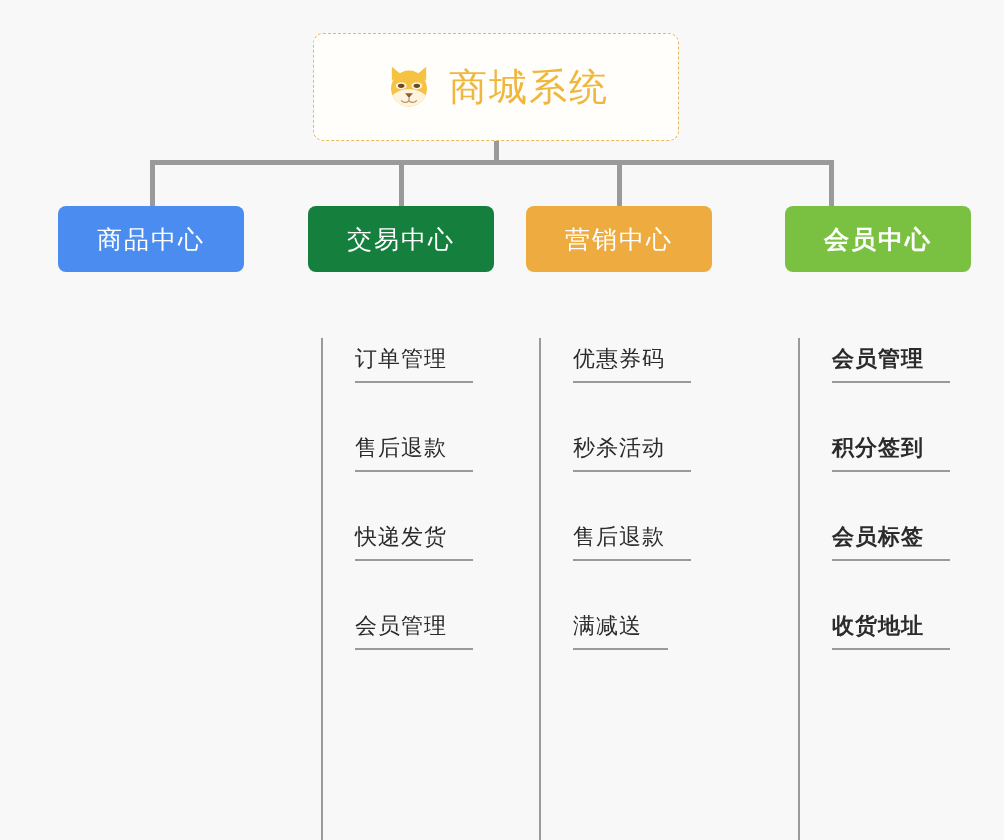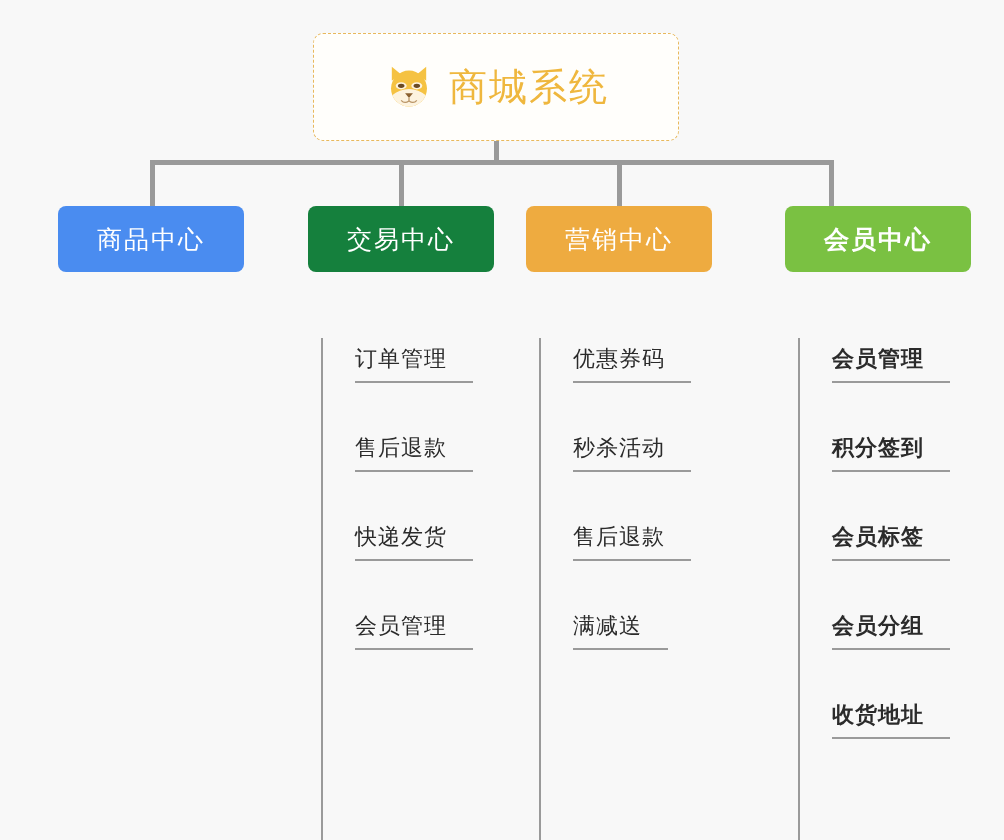--- a/index.html
+++ b/index.html
@@ -207,21 +207,18 @@
       <div class="leaf">
           <span class="leaf-label">会员管理</span>
         </div>
       <div class="leaf">
           <span class="leaf-label">积分签到</span>
         </div>
       <div class="leaf">
           <span class="leaf-label">会员标签</span>
         </div>
       <div class="leaf">
-          <span class="leaf-label">会员分组</span>
-        </div>
-      <div class="leaf">
           <span class="leaf-label">收货地址</span>
         </div>
     </div>
   </div>
 
 </div>
 
 </body></html>

